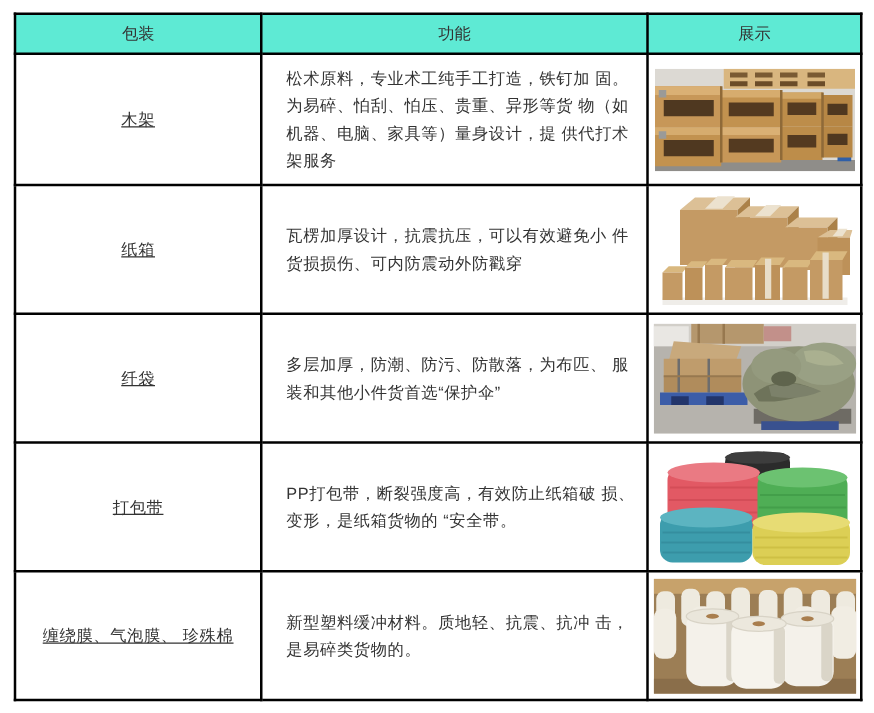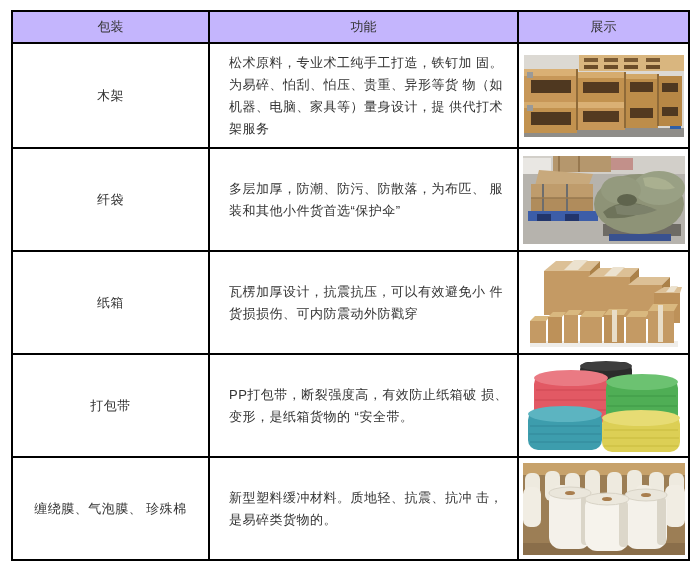--- a/index.html
+++ b/index.html
@@ -20,26 +20,26 @@
     vertical-align: middle;
   }
   .col-pack { width: 197px; }
   .col-func { width: 309px; }
   .col-show { width: 171px; }
 
   .pack-table thead th {
     height: 32px;
     font-weight: normal;
     text-align: center;
-    background: #c4b5fd;
+    background: #5eead4;
   }
   .pack-table tbody tr { height: 103px; }
   .pack-table tbody tr.r1 { height: 105px; }
 
-  td.cell-pack { text-align: center; padding: 0 6px; letter-spacing: 0.5px; }
+  td.cell-pack { text-align: center; padding: 0 6px; letter-spacing: 0.5px; text-decoration: underline; }
   td.cell-func { text-align: left; padding: 0 6px 0 19px; line-height: 22px; letter-spacing: 0.5px; }
   td.cell-show { text-align: center; padding: 0; }
   td.cell-show .photo { display: inline-block; vertical-align: middle; font-size: 0; line-height: 0; }
 </style>
 </head>
 <body>
 
 <table class="pack-table">
   <colgroup>
     <col class="col-pack">
@@ -94,59 +94,20 @@
             <rect x="53" y="47" width="48" height="28" fill="#c79758"></rect>
             <rect x="53" y="47" width="48" height="6" fill="#dab074"></rect>
             <rect x="59" y="56" width="36" height="11" fill="#543a20"></rect>
             <rect x="101" y="46" width="33" height="27" fill="#bd8d4a"></rect>
             <rect x="106" y="53" width="23" height="10" fill="#543a20"></rect>
             <rect x="134" y="46" width="24" height="25" fill="#b78745"></rect>
             <rect x="138" y="52" width="16" height="9" fill="#4f3820"></rect>
             <rect x="52" y="14" width="2" height="61" fill="#8f6a38"></rect>
             <rect x="100" y="17" width="2" height="56" fill="#8f6a38"></rect>
             <rect x="133" y="19" width="2" height="52" fill="#8f6a38"></rect>
-          </svg>
-        </span>
-      </td>
-    </tr>
-
-    <tr>
-      <td class="cell-pack">纤袋</td>
-      <td class="cell-func">多层加厚，防潮、防污、防散落，为布匹、 服装和其他小件货首选“保护伞”</td>
-      <td class="cell-show">
-        <span class="photo">
-          <svg width="162" height="88" viewBox="0 0 162 88">
-            <rect width="162" height="88" fill="#b6b3ad"></rect>
-            <rect x="0" y="0" width="162" height="18" fill="#d2cfc9"></rect>
-            <rect x="0" y="2" width="28" height="16" fill="#e9e7e3"></rect>
-            <rect x="30" y="0" width="58" height="16" fill="#b5976d"></rect>
-            <line x1="36" y1="0" x2="36" y2="16" stroke="#97784f" stroke-width="2"></line>
-            <line x1="56" y1="0" x2="56" y2="16" stroke="#97784f" stroke-width="2"></line>
-            <rect x="88" y="2" width="22" height="12" fill="#c2908a"></rect>
-
-            <polygon points="16,14 70,18 64,34 12,30" fill="#c8a97c"></polygon>
-            <rect x="8" y="28" width="62" height="14" fill="#bf9c6c"></rect>
-            <rect x="8" y="42" width="62" height="13" fill="#b08c5c"></rect>
-            <line x1="20" y1="28" x2="20" y2="55" stroke="#6d6d6d" stroke-width="2"></line>
-            <line x1="44" y1="28" x2="44" y2="55" stroke="#6d6d6d" stroke-width="2"></line>
-            <line x1="8" y1="42" x2="70" y2="42" stroke="#97784f" stroke-width="1.5"></line>
-            <rect x="5" y="55" width="70" height="10" fill="#3c5da8"></rect>
-            <rect x="14" y="58" width="14" height="7" fill="#22356b"></rect>
-            <rect x="42" y="58" width="14" height="7" fill="#22356b"></rect>
-
-            <rect x="80" y="68" width="78" height="12" fill="#6e6b64"></rect>
-            <rect x="86" y="78" width="62" height="7" fill="#39518f"></rect>
-
-            <ellipse cx="116" cy="48" rx="45" ry="30" fill="#8e9377"></ellipse>
-            <ellipse cx="136" cy="32" rx="26" ry="17" fill="#99a084"></ellipse>
-            <ellipse cx="98" cy="34" rx="20" ry="14" fill="#949a7e"></ellipse>
-            <path d="M80 56 Q100 40 128 52 Q110 64 84 62 Z" fill="#6e735a"></path>
-            <path d="M120 22 Q140 18 152 32 Q138 36 122 30 Z" fill="#aab090"></path>
-            <path d="M92 50 Q112 44 134 54 Q116 62 94 58 Z" fill="#7c816a"></path>
-            <ellipse cx="104" cy="44" rx="10" ry="6" fill="#5f644d"></ellipse>
           </svg>
         </span>
       </td>
     </tr>
 
     <tr>
       <td class="cell-pack">纸箱</td>
       <td class="cell-func">瓦楞加厚设计，抗震抗压，可以有效避免小 件货损损伤、可内防震动外防戳穿</td>
       <td class="cell-show">
         <span class="photo">
@@ -184,20 +145,59 @@
               <rect x="100" y="62" width="20" height="26" fill="#c49a64"></rect>
             <polygon points="122,56 148,56 152,49 127,49" fill="#d9b87f"></polygon>
               <rect x="122" y="56" width="26" height="32" fill="#c49a64"></rect>
               <rect x="132" y="50" width="5" height="37" fill="#e8ddc8"></rect>
           </svg>
         </span>
       </td>
     </tr>
 
     <tr>
+      <td class="cell-pack">纤袋</td>
+      <td class="cell-func">多层加厚，防潮、防污、防散落，为布匹、 服装和其他小件货首选“保护伞”</td>
+      <td class="cell-show">
+        <span class="photo">
+          <svg width="162" height="88" viewBox="0 0 162 88">
+            <rect width="162" height="88" fill="#b6b3ad"></rect>
+            <rect x="0" y="0" width="162" height="18" fill="#d2cfc9"></rect>
+            <rect x="0" y="2" width="28" height="16" fill="#e9e7e3"></rect>
+            <rect x="30" y="0" width="58" height="16" fill="#b5976d"></rect>
+            <line x1="36" y1="0" x2="36" y2="16" stroke="#97784f" stroke-width="2"></line>
+            <line x1="56" y1="0" x2="56" y2="16" stroke="#97784f" stroke-width="2"></line>
+            <rect x="88" y="2" width="22" height="12" fill="#c2908a"></rect>
+
+            <polygon points="16,14 70,18 64,34 12,30" fill="#c8a97c"></polygon>
+            <rect x="8" y="28" width="62" height="14" fill="#bf9c6c"></rect>
+            <rect x="8" y="42" width="62" height="13" fill="#b08c5c"></rect>
+            <line x1="20" y1="28" x2="20" y2="55" stroke="#6d6d6d" stroke-width="2"></line>
+            <line x1="44" y1="28" x2="44" y2="55" stroke="#6d6d6d" stroke-width="2"></line>
+            <line x1="8" y1="42" x2="70" y2="42" stroke="#97784f" stroke-width="1.5"></line>
+            <rect x="5" y="55" width="70" height="10" fill="#3c5da8"></rect>
+            <rect x="14" y="58" width="14" height="7" fill="#22356b"></rect>
+            <rect x="42" y="58" width="14" height="7" fill="#22356b"></rect>
+
+            <rect x="80" y="68" width="78" height="12" fill="#6e6b64"></rect>
+            <rect x="86" y="78" width="62" height="7" fill="#39518f"></rect>
+
+            <ellipse cx="116" cy="48" rx="45" ry="30" fill="#8e9377"></ellipse>
+            <ellipse cx="136" cy="32" rx="26" ry="17" fill="#99a084"></ellipse>
+            <ellipse cx="98" cy="34" rx="20" ry="14" fill="#949a7e"></ellipse>
+            <path d="M80 56 Q100 40 128 52 Q110 64 84 62 Z" fill="#6e735a"></path>
+            <path d="M120 22 Q140 18 152 32 Q138 36 122 30 Z" fill="#aab090"></path>
+            <path d="M92 50 Q112 44 134 54 Q116 62 94 58 Z" fill="#7c816a"></path>
+            <ellipse cx="104" cy="44" rx="10" ry="6" fill="#5f644d"></ellipse>
+          </svg>
+        </span>
+      </td>
+    </tr>
+
+    <tr>
       <td class="cell-pack">打包带</td>
       <td class="cell-func">PP打包带，断裂强度高，有效防止纸箱破 损、变形，是纸箱货物的 “安全带。</td>
       <td class="cell-show">
         <span class="photo">
           <svg width="152" height="92" viewBox="0 0 152 92">
             <rect width="152" height="92" fill="#ffffff"></rect>
 
             <rect x="52" y="2" width="52" height="26" rx="8" fill="#2b2b2b"></rect>
             <ellipse cx="78" cy="6" rx="26" ry="5" fill="#3d3d3d"></ellipse>
 

